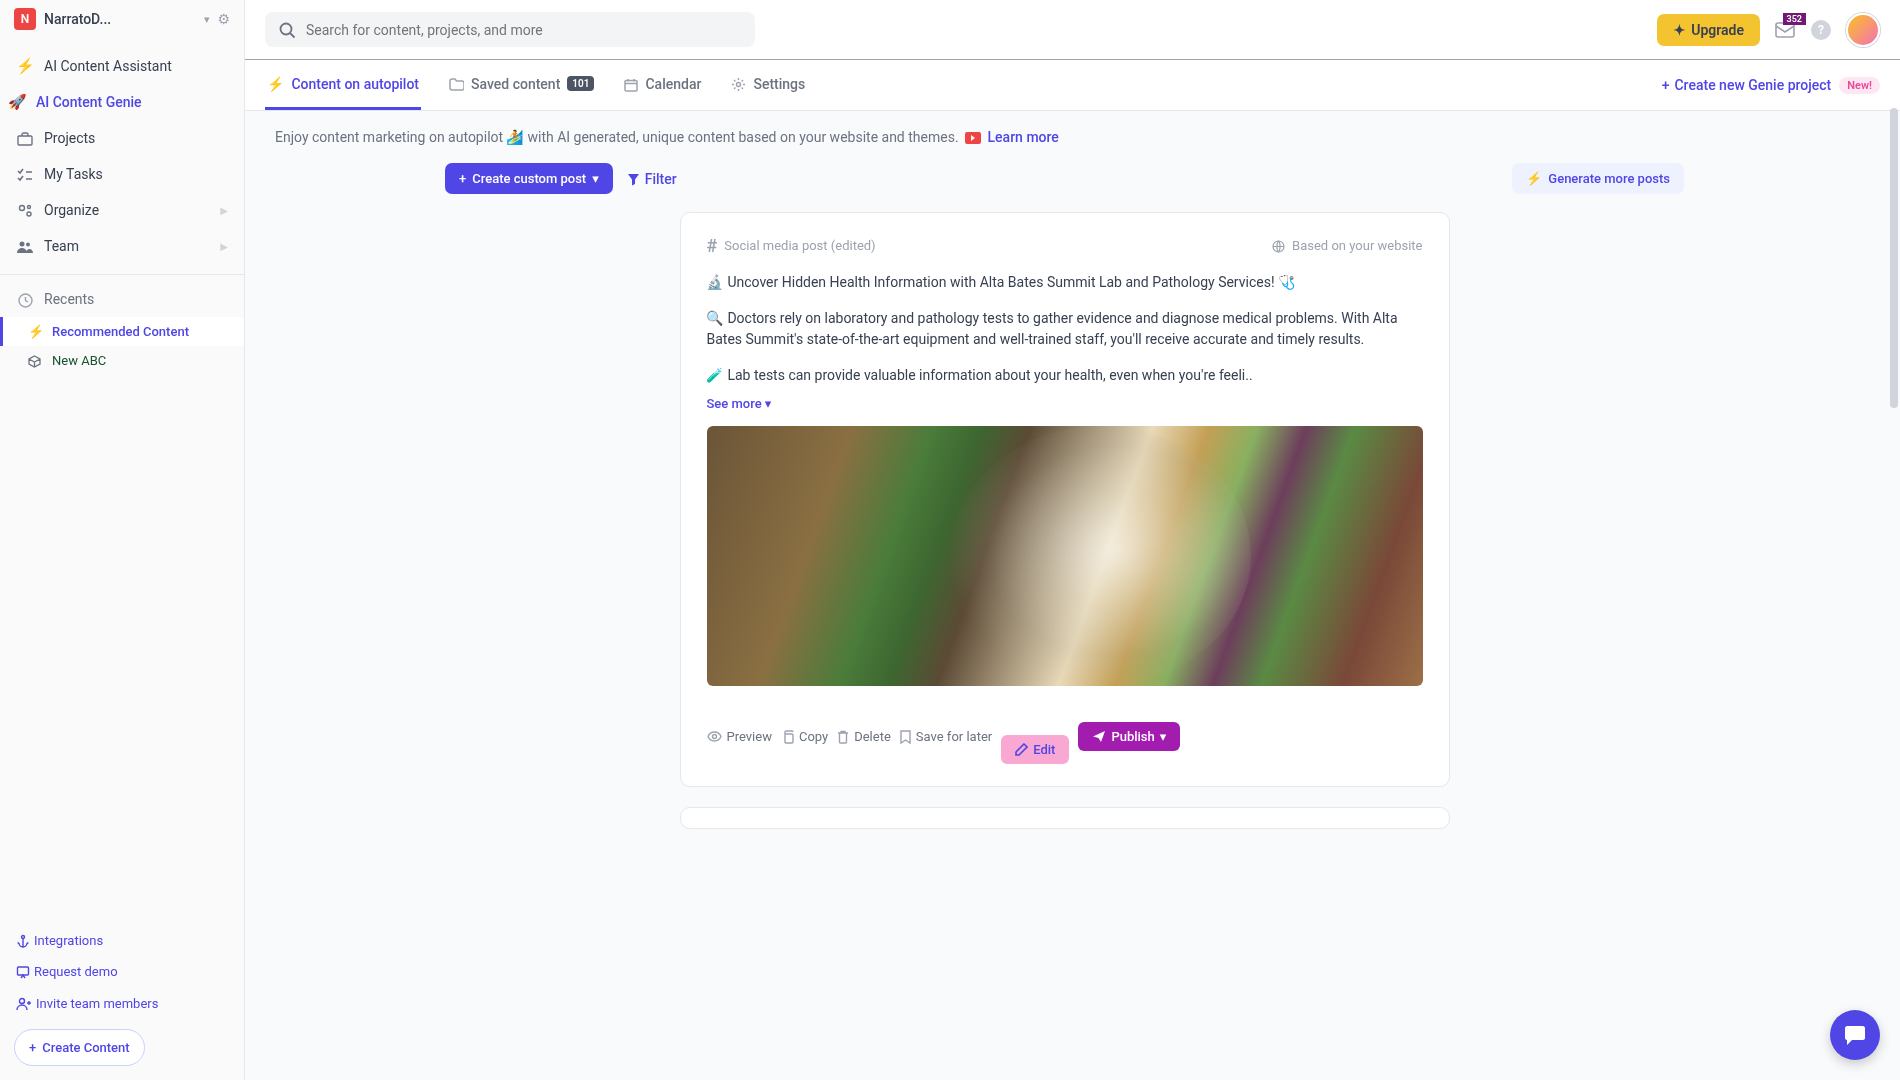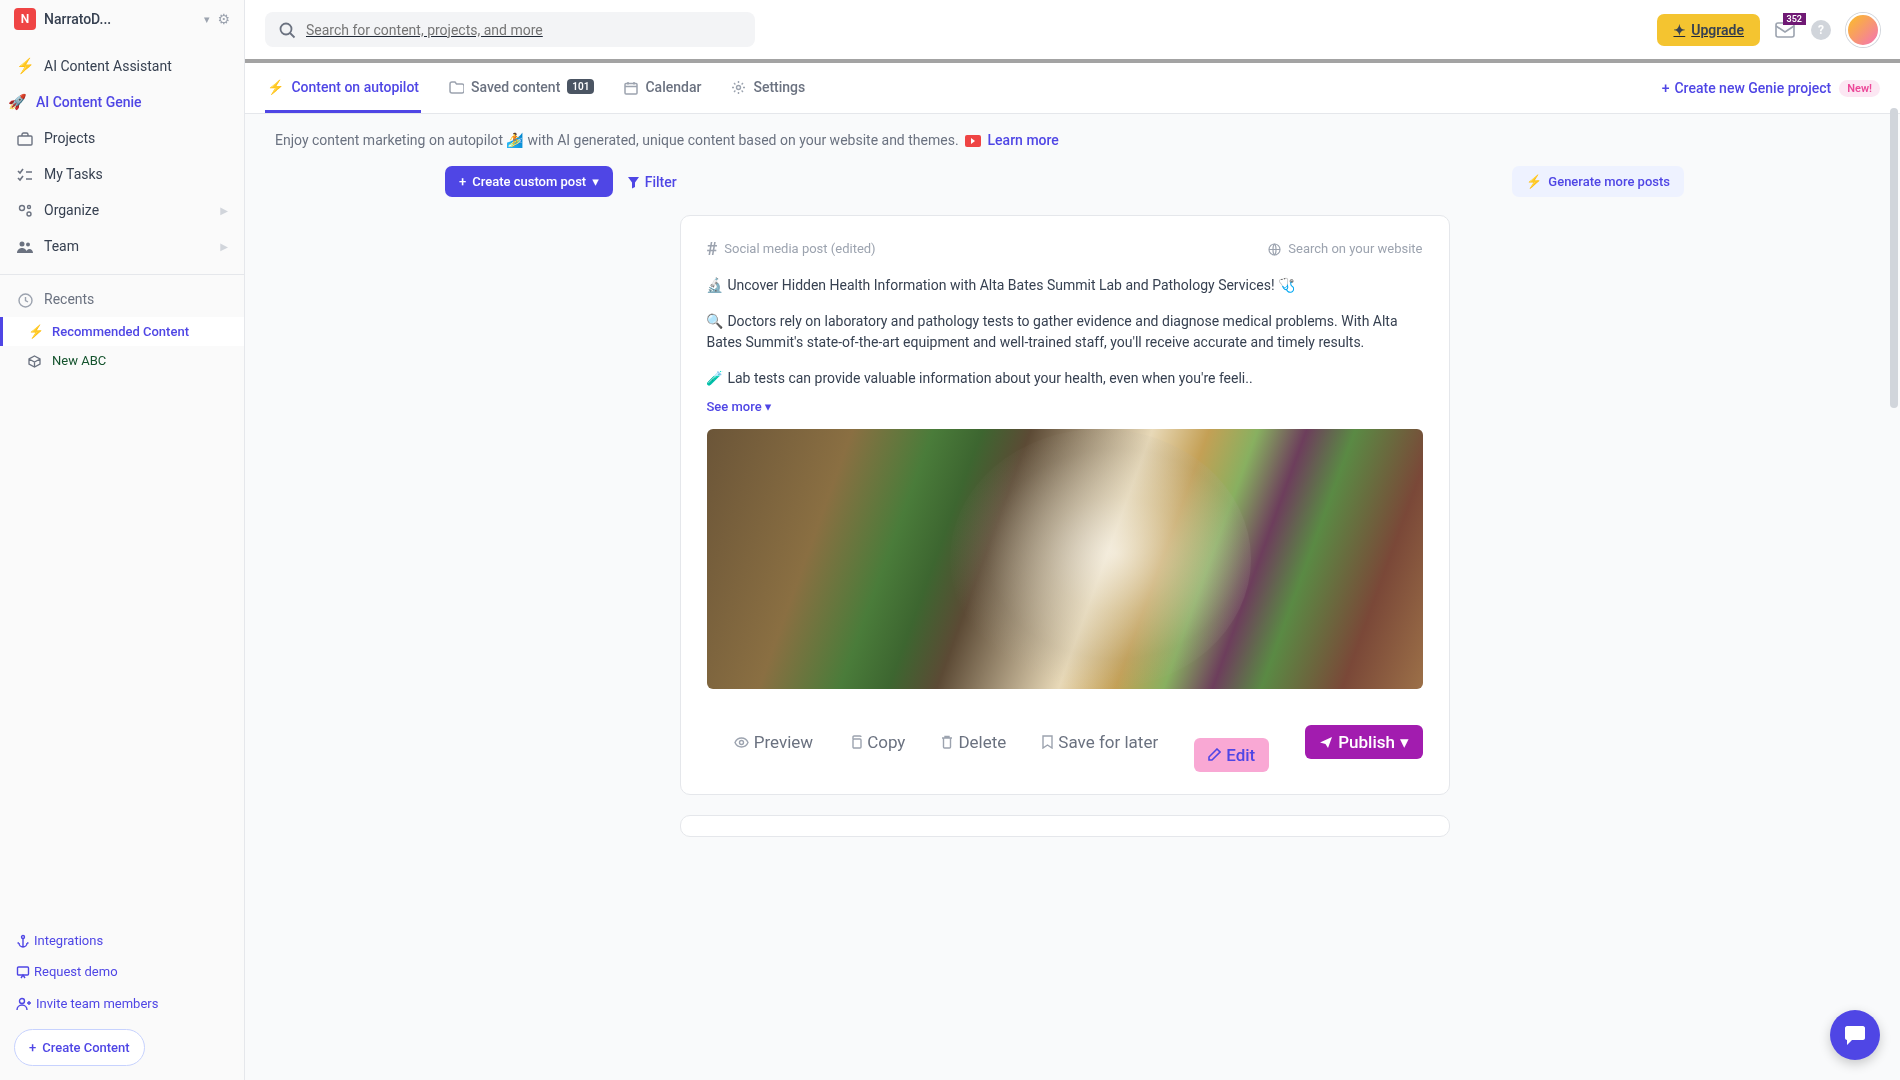--- a/index.html
+++ b/index.html
@@ -19,21 +19,21 @@
 .nav-sub { padding-left: 8px; }
 .nav-expand { margin-left: auto; color: #d1d5db; font-size: 10px; }
 .divider { height: 1px; background: #e5e7eb; margin: 6px 0; }
 .sub-item { display: flex; align-items: center; gap: 10px; padding: 7px 16px 7px 28px; font-size: 13px; color: #14532d; cursor: pointer; }
 .sub-item.active { background: #fff; border-left: 3px solid #4f46e5; color: #4f46e5; font-weight: 500; padding-left: 25px; }
 .sub-item .ico { width: 14px; font-size: 13px; }
 .sidebar-bottom { margin-top: auto; padding-bottom: 14px; }
 .bottom-link { display: flex; align-items: center; gap: 4px; padding: 8px 16px; font-size: 13px; color: #4f46e5; cursor: pointer; }
 .create-content-btn { margin: 10px 14px 0 14px; border: 1px solid #c7d2fe; background: #fff; color: #4f46e5; padding: 10px 14px; border-radius: 20px; font-size: 13px; font-weight: 500; display: flex; align-items: center; justify-content: center; gap: 6px; cursor: pointer; }
 .main { flex: 1; display: flex; flex-direction: column; overflow: hidden; }
-.topbar { display: flex; align-items: center; padding: 12px 20px; gap: 14px; border-bottom: 4px solid #a3a3a3; background: #fff; text-decoration: underline; }
+.topbar { display: flex; align-items: center; padding: 12px 20px; gap: 14px; border-bottom: 1px solid #a3a3a3; background: #fff; }
 .search-box { flex: 0 0 490px; display: flex; align-items: center; gap: 10px; background: #f3f4f6; padding: 8px 14px; border-radius: 8px; }
 .search-box input { border: none; background: transparent; outline: none; font-size: 14px; color: #374151; flex: 1; }
 .topbar-right { margin-left: auto; display: flex; align-items: center; gap: 14px; }
 .upgrade-btn { background: #f4c430; color: #374151; padding: 8px 16px; border-radius: 7px; font-size: 14px; font-weight: 600; display: flex; align-items: center; gap: 6px; cursor: pointer; }
 .topbar-icon { width: 22px; height: 22px; color: #9ca3af; position: relative; display: flex; align-items: center; justify-content: center; font-size: 18px; cursor: pointer; }
 .badge-count { position: absolute; top: -6px; right: -10px; background: #701a75; color: #fff; font-size: 9px; padding: 1px 4px; border-radius: 0; font-weight: 600; }
 .avatar { width: 34px; height: 34px; border-radius: 50%; background: linear-gradient(135deg,#fbbf24,#f472b6); border: 2px solid #fff; box-shadow: 0 0 0 1px #d1d5db; }
 .tabs { display: flex; align-items: center; padding: 0 20px; border-bottom: 1px solid #e5e7eb; background: #fff; gap: 26px; }
 .tab { display: flex; align-items: center; gap: 7px; padding: 15px 2px; font-size: 14px; font-weight: 500; color: #6b7280; cursor: pointer; border-bottom: 3px solid transparent; }
 .tab.active { color: #4f46e5; border-bottom-color: #4f46e5; }
@@ -52,21 +52,21 @@
 .gen-more { margin-left: auto; background: #eef2ff; color: #4f46e5; padding: 8px 14px; border-radius: 7px; font-size: 13px; font-weight: 500; display: flex; align-items: center; gap: 6px; cursor: pointer; }
 .card { max-width: 770px; margin: 0 auto 20px auto; background: #fff; border: 1px solid #e5e7eb; border-radius: 10px; padding: 22px 26px; }
 .card-head { display: flex; align-items: center; justify-content: space-between; margin-bottom: 16px; font-size: 13px; color: #9ca3af; }
 .card-head-left, .card-head-right { display: flex; align-items: center; gap: 7px; }
 .hash-icon { color: #9ca3af; font-size: 18px; font-weight: 600; }
 .post-body { font-size: 14px; line-height: 1.55; color: #374151; margin-bottom: 6px; }
 .post-body p { margin-bottom: 14px; }
 .see-more { color: #4f46e5; font-size: 13px; font-weight: 500; cursor: pointer; display: inline-flex; align-items: center; gap: 3px; }
 .post-image { width: 100%; height: 260px; border-radius: 6px; margin-top: 14px; background: linear-gradient(110deg, #6b5538 0%, #8a6f42 18%, #4a7c3a 28%, #3d6630 34%, #5c4a35 40%, #e8d9b8 55%, #c4a055 62%, #88b060 68%, #6d3e5c 74%, #5a8a44 80%, #7a4838 90%, #9c7048 100%); position: relative; overflow: hidden; }
 .post-image::before { content: ''; position: absolute; right: 24%; top: 0; width: 42%; height: 100%; background: radial-gradient(ellipse at 55% 48%, rgba(255,255,255,0.55) 0%, rgba(230,225,210,0.35) 30%, rgba(180,175,160,0.15) 55%, transparent 72%); border-radius: 50%; }
-.card-actions { display: flex; align-items: center; justify-content: flex-end; gap: 36px; margin-top: 20px; padding-top: 4px; font-size: 17px; color: #6b7280; }
+.card-actions { display: flex; align-items: center; gap: 9px; margin-top: 20px; padding-top: 4px; font-size: 13px; color: #6b7280; }
 .action { display: flex; align-items: center; gap: 5px; cursor: pointer; }
 .action.btn-edit { background: #f9a8d4; color: #4f46e5; padding: 7px 14px; border-radius: 6px; font-weight: 500; margin-top: 25px; }
 .action.btn-publish { background: #a21caf; color: #fff; padding: 7px 14px; border-radius: 6px; font-weight: 500; }
 .chat-bubble { position: fixed; bottom: 20px; right: 20px; width: 50px; height: 50px; background: #4f46e5; border-radius: 50%; display: flex; align-items: center; justify-content: center; color: #fff; font-size: 22px; box-shadow: 0 4px 12px rgba(0,0,0,0.2); cursor: pointer; }
 .scrollbar-track { position: fixed; right: 2px; top: 108px; width: 8px; height: 300px; background: #d1d5db; border-radius: 4px; }
 svg { display: inline-block; vertical-align: middle; }
 </style>
 </head>
 <body>
 
@@ -295,21 +295,21 @@
             <span class="hash-icon">#</span>
             <span>Social media post (edited)</span>
           </div>
           <div class="card-head-right">
             <span>
               <svg width="13" height="13" viewBox="0 0 13 13" fill="none" stroke="#9ca3af" stroke-width="1.2">
                   <circle cx="6.5" cy="6.5" r="5.5"></circle>
                   <path d="M1 6.5h11M6.5 1c2 1.5 2 9.5 0 11M6.5 1c-2 1.5-2 9.5 0 11"></path>
                 </svg>
             </span>
-            <span>Search on your website</span>
+            <span>Based on your website</span>
           </div>
         </div>
         <div class="post-body">
           <p>🔬 Uncover Hidden Health Information with Alta Bates Summit Lab and Pathology Services! 🩺</p>
           <p>🔍 Doctors rely on laboratory and pathology tests to gather evidence and diagnose medical problems. With Alta Bates Summit's state-of-the-art equipment and well-trained staff, you'll receive accurate and timely results.</p>
           <p style="margin-bottom:4px">🧪 Lab tests can provide valuable information about your health, even when you're feeli..</p>
         </div>
         <span class="see-more">
           <span>See more</span>
           <span>▾</span>

